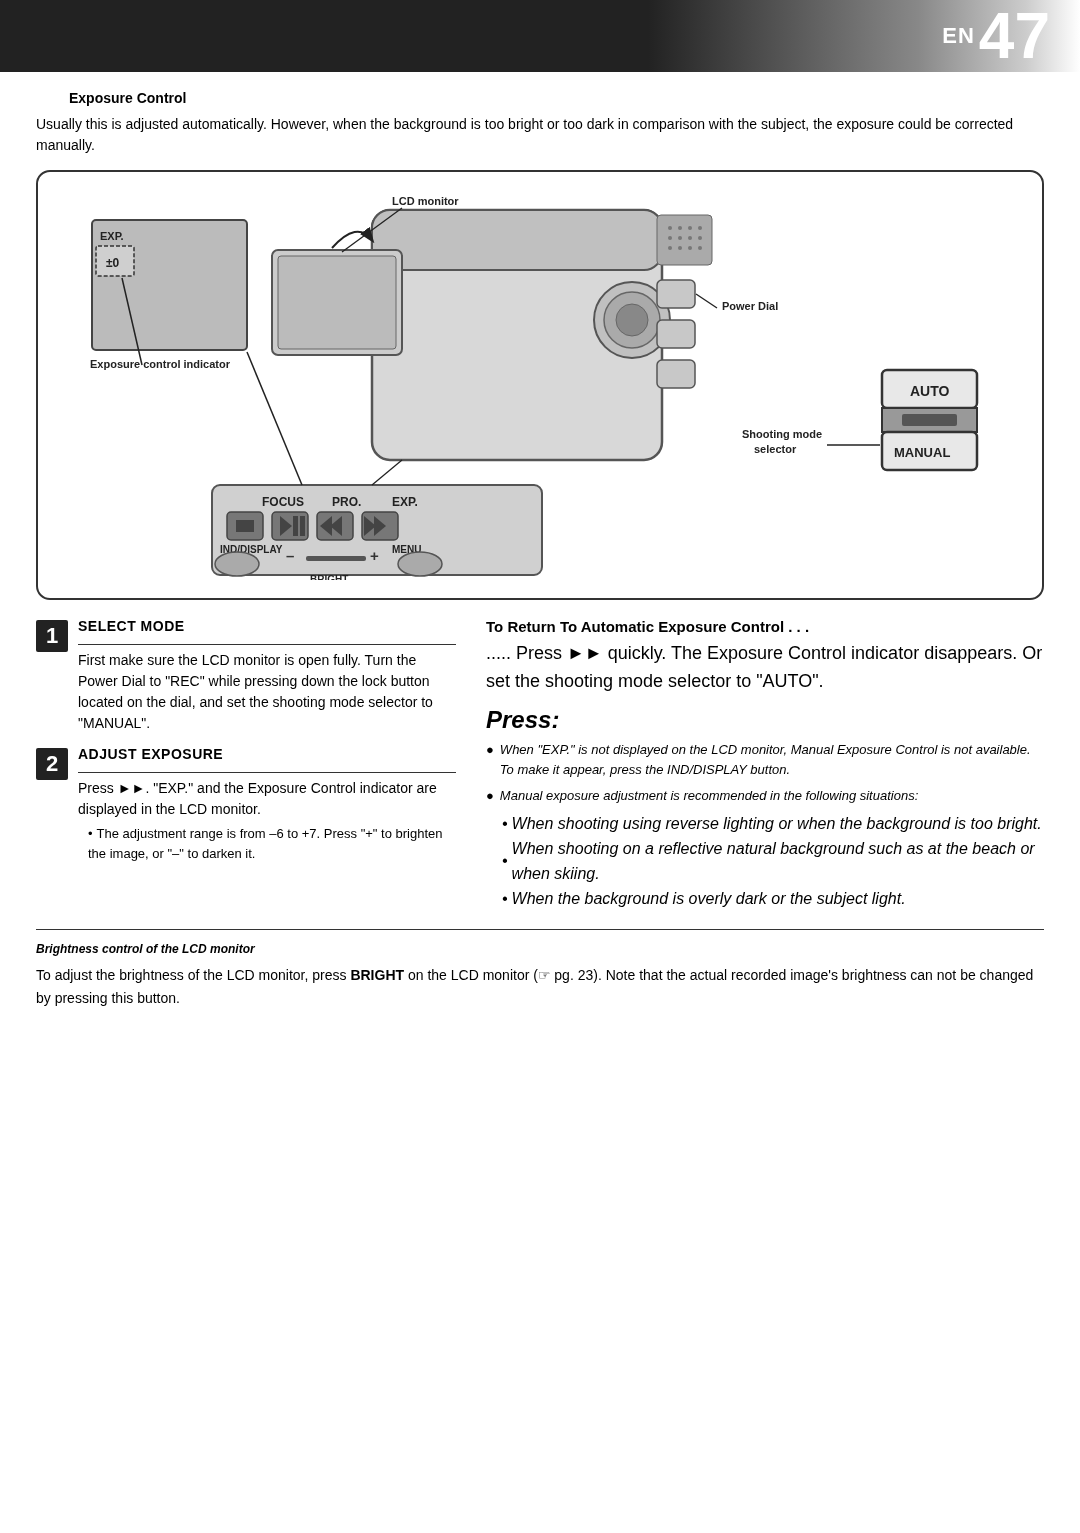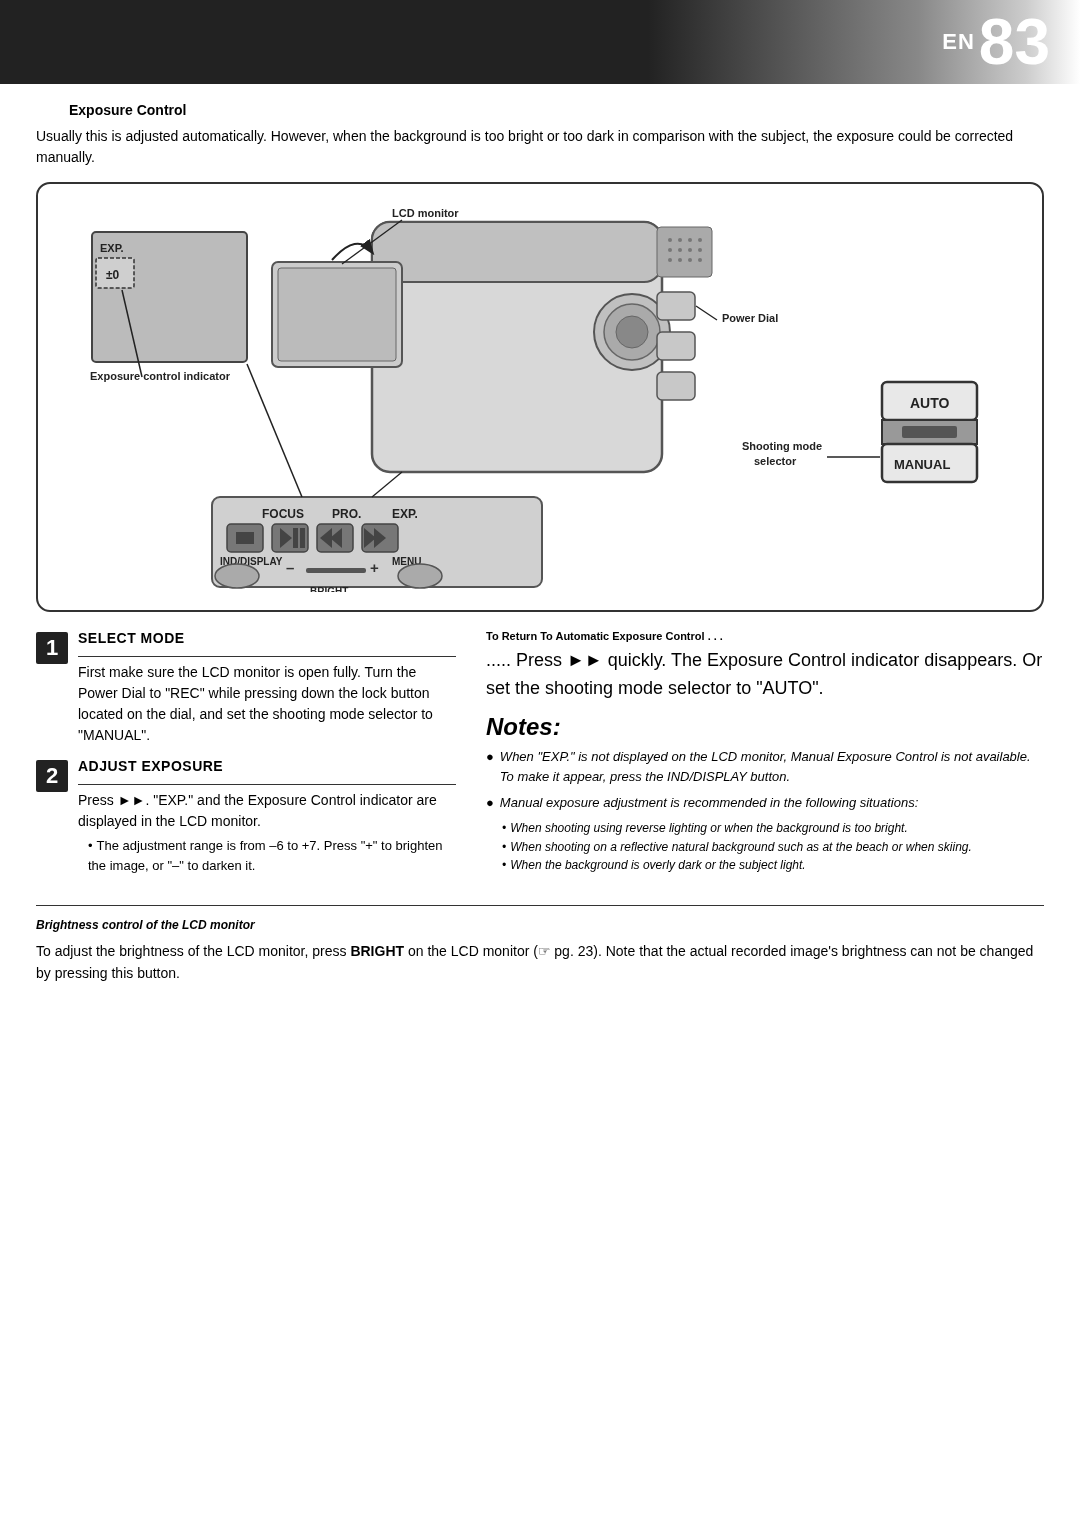--- a/index.html
+++ b/index.html
@@ -8,21 +8,21 @@
       min-height: 1533px;
       background: #fff;
       font-family: Arial, Helvetica, sans-serif;
       font-size: 15px;
       color: #000;
     }
 
     
     .header {
       background: linear-gradient(to right, #222 60%, #888 85%, #ccc 95%, #fff 100%);
-      height: 84px;
+      height: 72px;
       display: flex;
       align-items: center;
       justify-content: flex-end;
       padding-right: 30px;
     }
     .header-en {
       color: #fff;
       font-size: 22px;
       font-weight: bold;
       letter-spacing: 1px;
@@ -124,21 +124,21 @@
     .step-bullet::before {
       content: "•";
       margin-right: 4px;
     }
 
     
     .return-section {
       margin-bottom: 10px;
     }
     .return-title {
-      font-size: 11px;
+      font-size: 15px;
       font-weight: bold;
       margin-bottom: 5px;
     }
     .return-text {
       font-size: 18px;
       line-height: 1.55;
     }
 
     
     .notes-section {
@@ -163,21 +163,21 @@
       align-items: flex-start;
     }
     .note-bullet {
       margin-right: 6px;
       flex-shrink: 0;
     }
     .note-text {
       font-style: italic;
     }
     .note-subbullet {
-      font-size: 12px;
+      font-size: 16px;
       line-height: 1.55;
       font-style: italic;
       margin-left: 16px;
       display: flex;
       align-items: center;
     }
     .note-subbullet::before {
       content: "•";
       margin-right: 4px;
       flex-shrink: 0;
@@ -200,21 +200,21 @@
       line-height: 1.6;
     }
 
     
   </style>
 </head>
 <body>
 
 <div class="header">
   <span class="header-en">EN</span>
-  <span class="header-num">83</span>
+  <span class="header-num">47</span>
 </div>
 
 <div class="content">
 
   <div class="section-title">Exposure Control</div>
   <p class="intro-text">Usually this is adjusted automatically. However, when the background is too bright or too dark in comparison with the subject, the exposure could be corrected manually.</p>
 
   <div class="diagram-box">
 
     <svg width="990" height="390" viewBox="0 0 990 390" style="display:block; margin: 0 auto;">
@@ -354,21 +354,21 @@
 
     <div class="notes-col">
 
       <div class="return-section">
         <div class="return-title">To Return To Automatic Exposure Control . . .</div>
         <div class="return-text">..... Press ►► quickly. The Exposure Control indicator disappears. Or set the shooting mode selector to "AUTO".</div>
       </div>
 
       <div class="notes-section">
         <div class="notes-title">
-          <span>Notes:</span>
+          <span>Press:</span>
         </div>
 
         <div class="note-item">
           <span class="note-bullet">●</span>
           <span class="note-text">When "EXP." is not displayed on the LCD monitor, Manual Exposure Control is not available. To make it appear, press the IND/DISPLAY button.</span>
         </div>
 
         <div class="note-item">
           <span class="note-bullet">●</span>
           <span class="note-text">Manual exposure adjustment is recommended in the following situations:</span>

